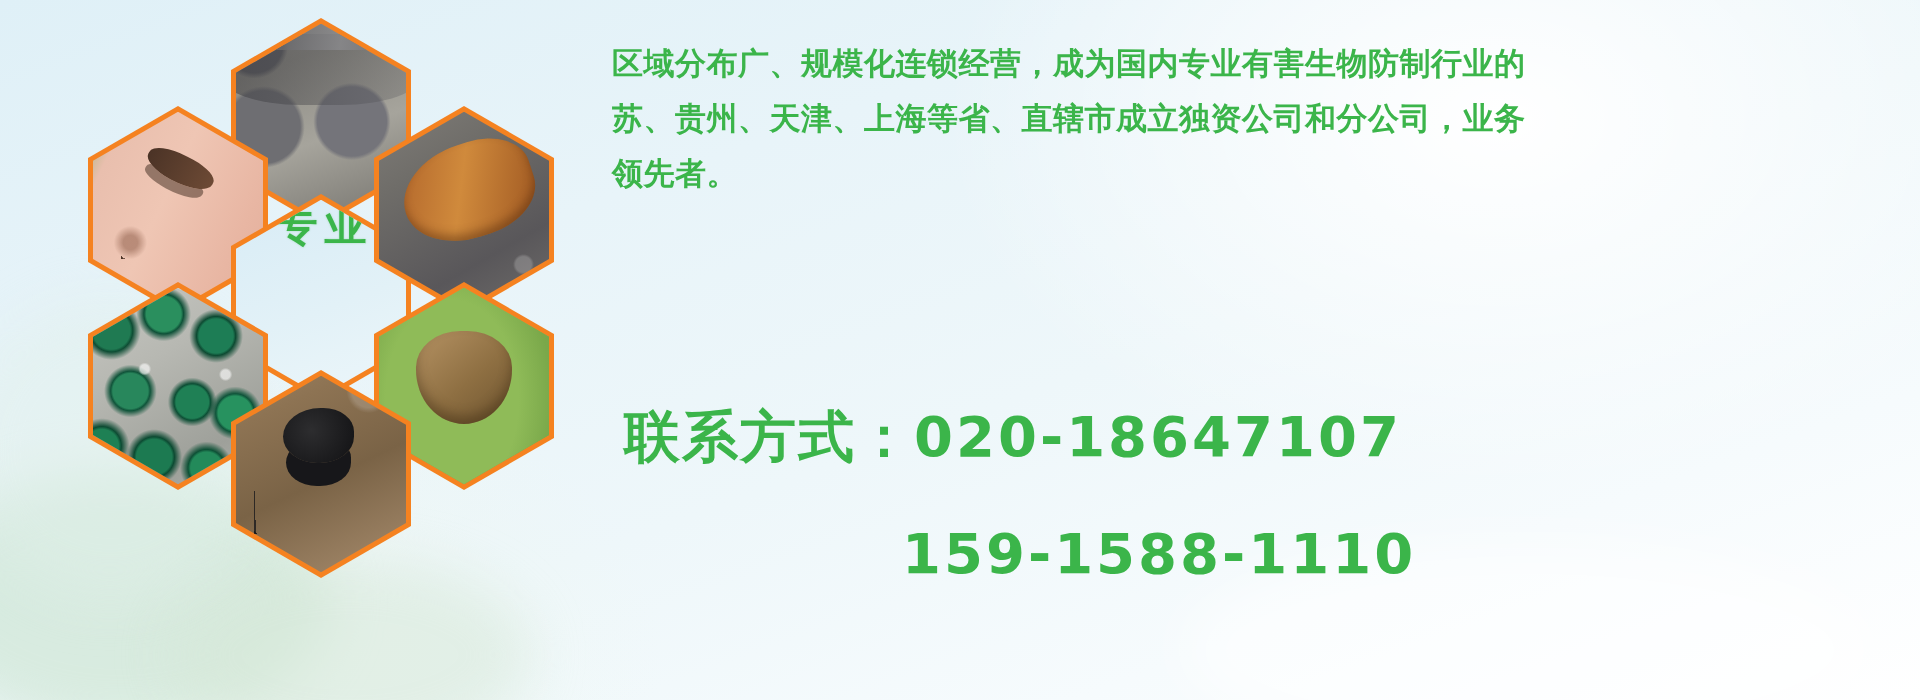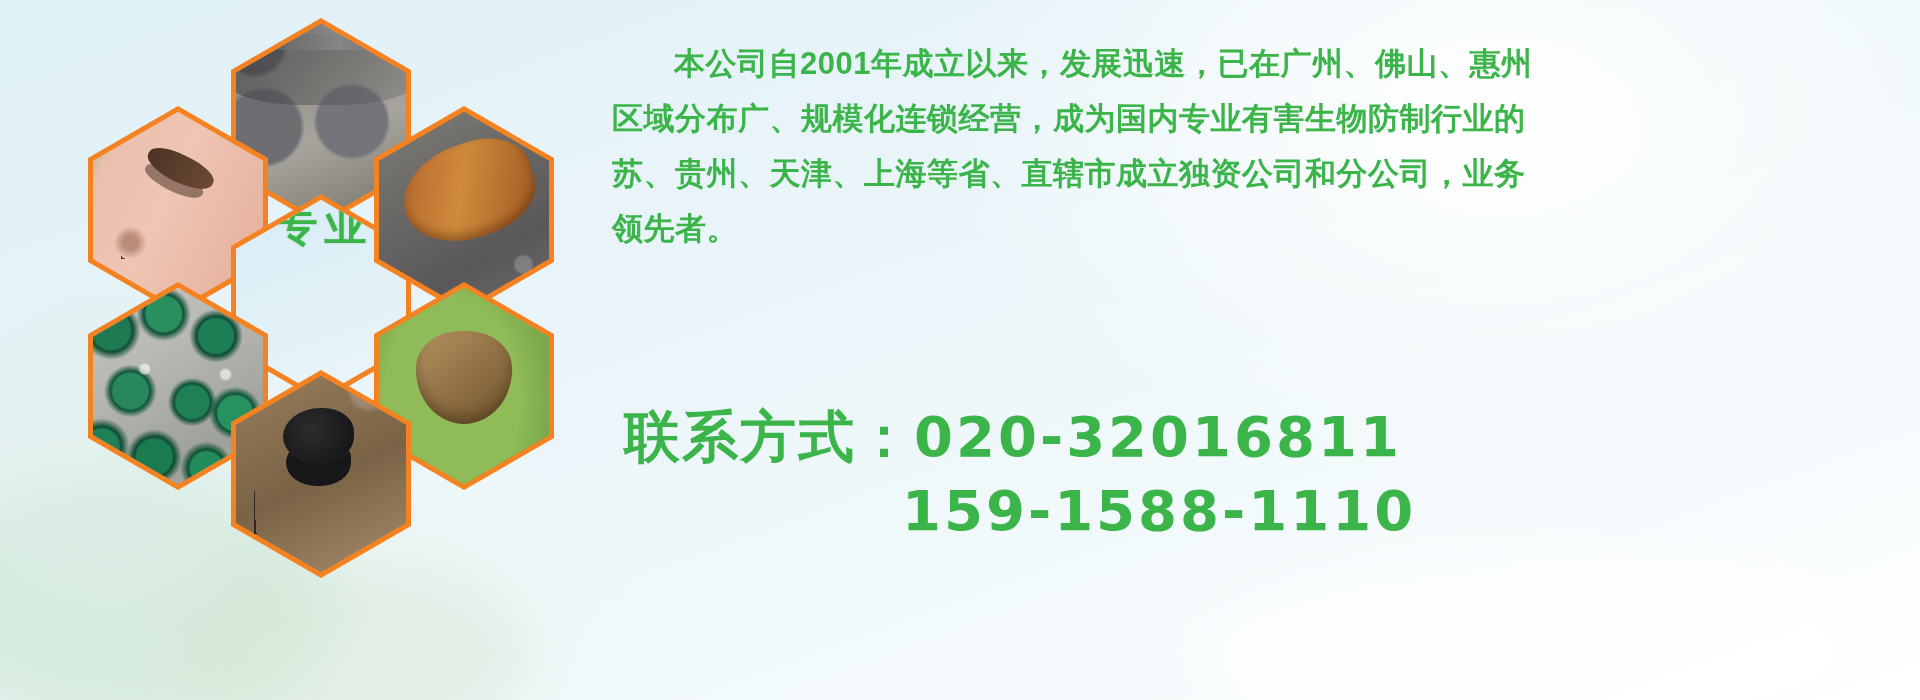--- a/index.html
+++ b/index.html
@@ -172,21 +172,21 @@
     position:absolute;left:612px;top:36px;width:1300px;
     color:#3bb54a;font-size:31px;font-weight:bold;line-height:55px;
     letter-spacing:.5px;
   }
   #para .ln{white-space:nowrap;}
   #para .ln.first{text-indent:62px;}
 
   #contact{position:absolute;left:612px;top:400px;width:1300px;color:#3bb54a;}
   .cline{font-size:56px;font-weight:bold;letter-spacing:2px;line-height:74px;white-space:nowrap;}
   .cline.l1{padding-left:12px;}
-  .cline.l2{padding-left:290px;}
+  .cline.l2{padding-left:290px;margin-top:43px;}
   .num{font-family:"DejaVu Sans",sans-serif;letter-spacing:3px;}
 </style>
 </head>
 <body>
 
 <div id="banner">
 
   <div class="blob b1"></div>
   <div class="blob b2"></div>
   <div class="blob b3"></div>
@@ -232,24 +232,23 @@
 
     <div class="hex" style="left:143px;top:352px;">
       <div class="inner">
         <div class="art ant"></div>
       </div>
     </div>
 
   </div>
 
   <div id="para">
-    <div class="ln first">本公司自2001年成立以来，发展迅速，已在广州、佛山、惠州</div>
     <div class="ln">区域分布广、规模化连锁经营，成为国内专业有害生物防制行业的</div>
     <div class="ln">苏、贵州、天津、上海等省、直辖市成立独资公司和分公司，业务</div>
     <div class="ln">领先者。</div>
   </div>
 
   <div id="contact">
-    <div class="cline l1"><span>联系方式：</span><span class="num">020-32016811</span></div>
+    <div class="cline l1"><span>联系方式：</span><span class="num">020-18647107</span></div>
     <div class="cline l2"><span class="num">159-1588-1110</span></div>
   </div>
 
 </div>
 
 </body></html>

